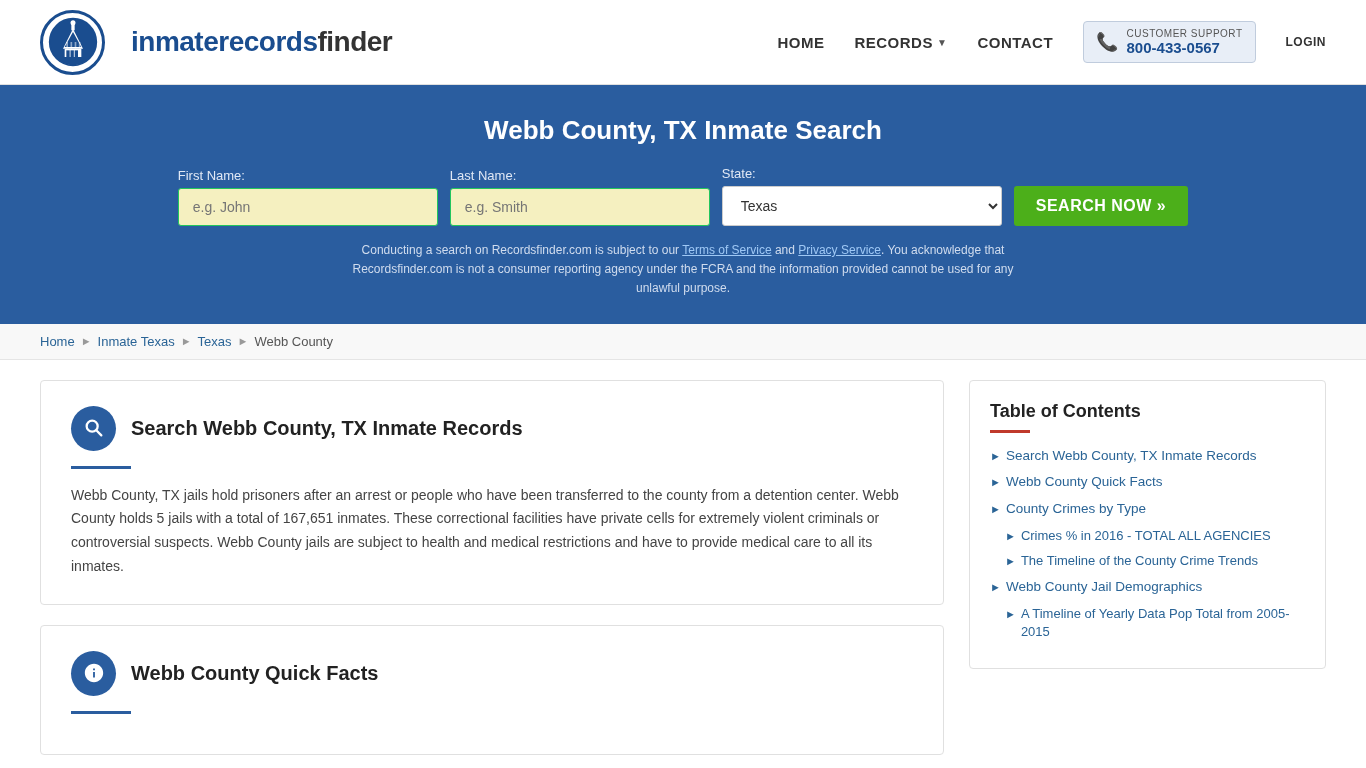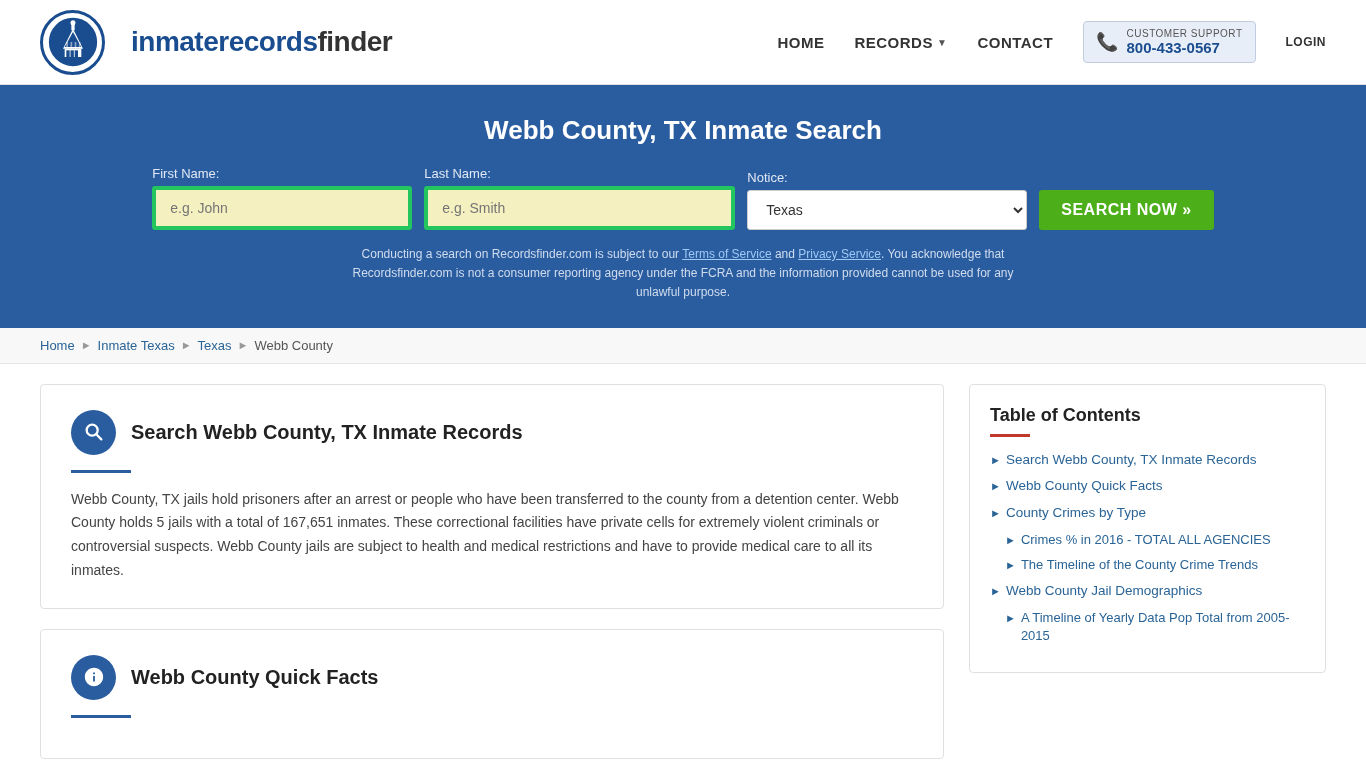--- a/index.html
+++ b/index.html
@@ -132,29 +132,29 @@
       align-items: flex-start;
       gap: 5px;
     }
     .form-label {
       font-size: 13px;
       color: #e0e8f5;
       font-weight: 500;
     }
     .form-input {
       background: #f5f0c0;
-      border: 4px solid #22c55e;
+      border: 1px solid #22c55e;
       border-radius: 3px;
       padding: 10px 14px;
       font-size: 14px;
       color: #999;
       width: 260px;
     }
     .form-input.last-name {
-      width: 311px;
+      width: 260px;
     }
     .form-select {
       background: #fff;
       border: 1px solid #ccc;
       border-radius: 3px;
       padding: 10px 14px;
       font-size: 14px;
       color: #333;
       width: 280px;
       appearance: auto;
@@ -375,21 +375,21 @@
   <div class="search-form">
     <div class="form-group">
       <label class="form-label">First Name:</label>
       <input class="form-input" type="text" placeholder="e.g. John" style="">
     </div>
     <div class="form-group">
       <label class="form-label">Last Name:</label>
       <input class="form-input last-name" type="text" placeholder="e.g. Smith" style="">
     </div>
     <div class="form-group">
-      <label class="form-label">Notice:</label>
+      <label class="form-label">State:</label>
       <select class="form-select">
         <option>Texas</option>
       </select>
     </div>
     <button class="search-btn">SEARCH NOW »</button>
   </div>
   <p class="disclaimer">
     Conducting a search on Recordsfinder.com is subject to our <a href="#">Terms of Service</a> and <a href="#">Privacy Service</a>. You acknowledge that Recordsfinder.com is not a consumer reporting agency under the FCRA and the information provided cannot be used for any unlawful purpose.
   </p>
 </section>

